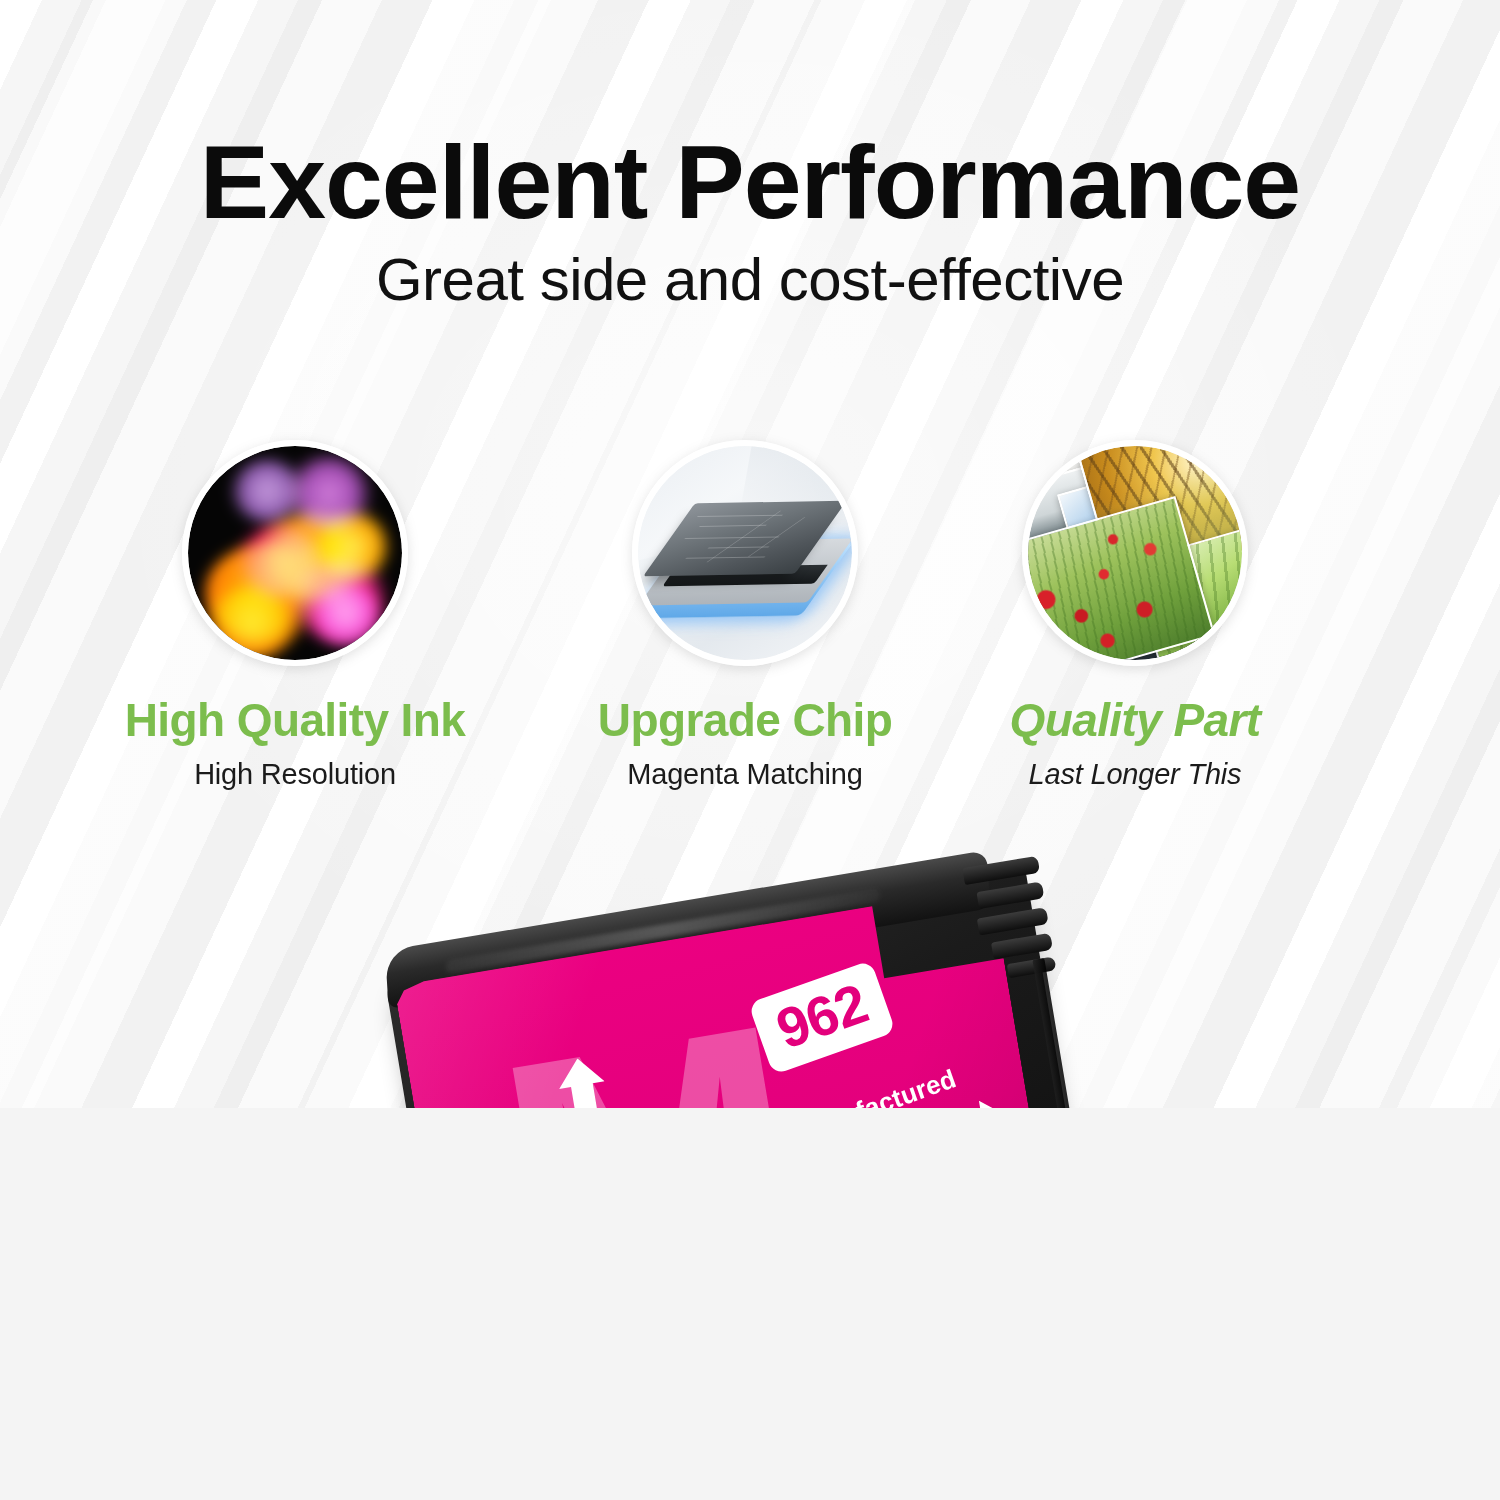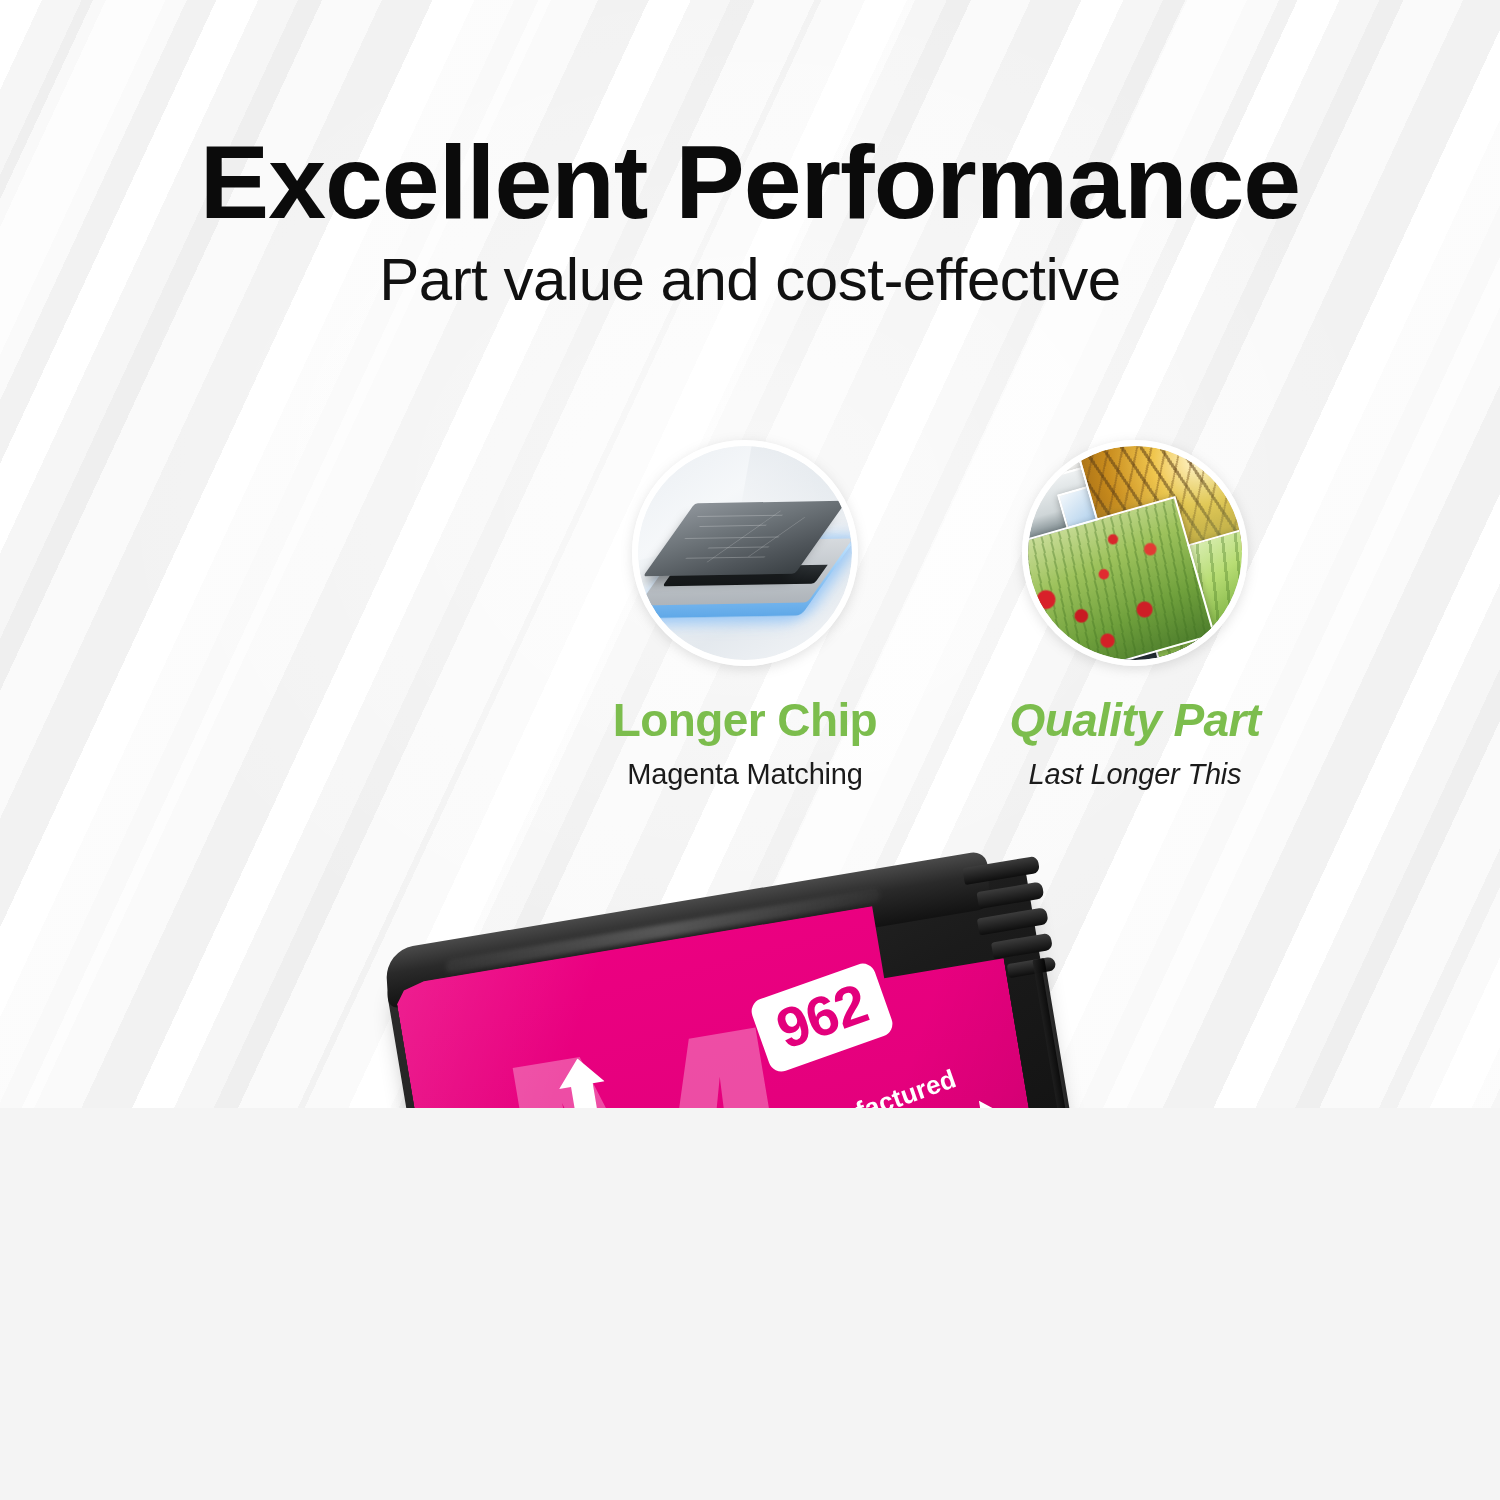--- a/index.html
+++ b/index.html
@@ -309,45 +309,63 @@
 <body>
 
 <div id="stage">
 
   <div class="bg-base"></div>
   <div class="bg-sheen"></div>
   <div class="bg-vignette"></div>
 
   <div class="header">
     <div class="h-title">Excellent Performance</div>
-    <div class="h-sub">Part value and cost-effective</div>
+    <div class="h-sub">Great side and cost-effective</div>
   </div>
 
   <div class="features">
 
+    <div class="feature f1">
+      <div class="circle">
+        <div class="circle-inner">
+          <div class="ink-bg"></div>
+          <div class="ink-blob ib6"></div>
+          <div class="ink-blob ib5"></div>
+          <div class="ink-blob ib7"></div>
+          <div class="ink-blob ib2"></div>
+          <div class="ink-blob ib3"></div>
+          <div class="ink-blob ib1"></div>
+          <div class="ink-blob ib8"></div>
+          <div class="ink-blob ib4"></div>
+          <div class="ink-blob ib9"></div>
+        </div>
+      </div>
+      <div class="f-title">High Quality Ink</div>
+      <div class="f-sub">High Resolution</div>
+    </div>
 
     <div class="feature f2">
       <div class="circle">
         <div class="circle-inner">
           <div class="chip-bg"></div>
           <div class="chip-glow"></div>
           <div class="chip-base"></div>
           <div class="chip-side"></div>
           <div class="chip-body">
             <div class="chip-trace" style="left:8%;top:18%;width:56%;"></div>
             <div class="chip-trace" style="left:14%;top:32%;width:44%;"></div>
             <div class="chip-trace" style="left:10%;top:48%;width:62%;"></div>
             <div class="chip-trace" style="left:30%;top:62%;width:40%;"></div>
             <div class="chip-trace" style="left:20%;top:76%;width:52%;"></div>
             <div class="chip-trace v" style="left:48%;top:12%;height:70%;"></div>
             <div class="chip-trace v" style="left:70%;top:22%;height:54%;"></div>
           </div>
         </div>
       </div>
-      <div class="f-title">Longer Chip</div>
+      <div class="f-title">Upgrade Chip</div>
       <div class="f-sub">Magenta Matching</div>
     </div>
 
     <div class="feature f3">
       <div class="circle">
         <div class="circle-inner">
           <div class="photo-bg"></div>
           <div class="ph ph-bw"></div>
           <div class="ph ph-blue"></div>
           <div class="ph ph-dark"></div>

